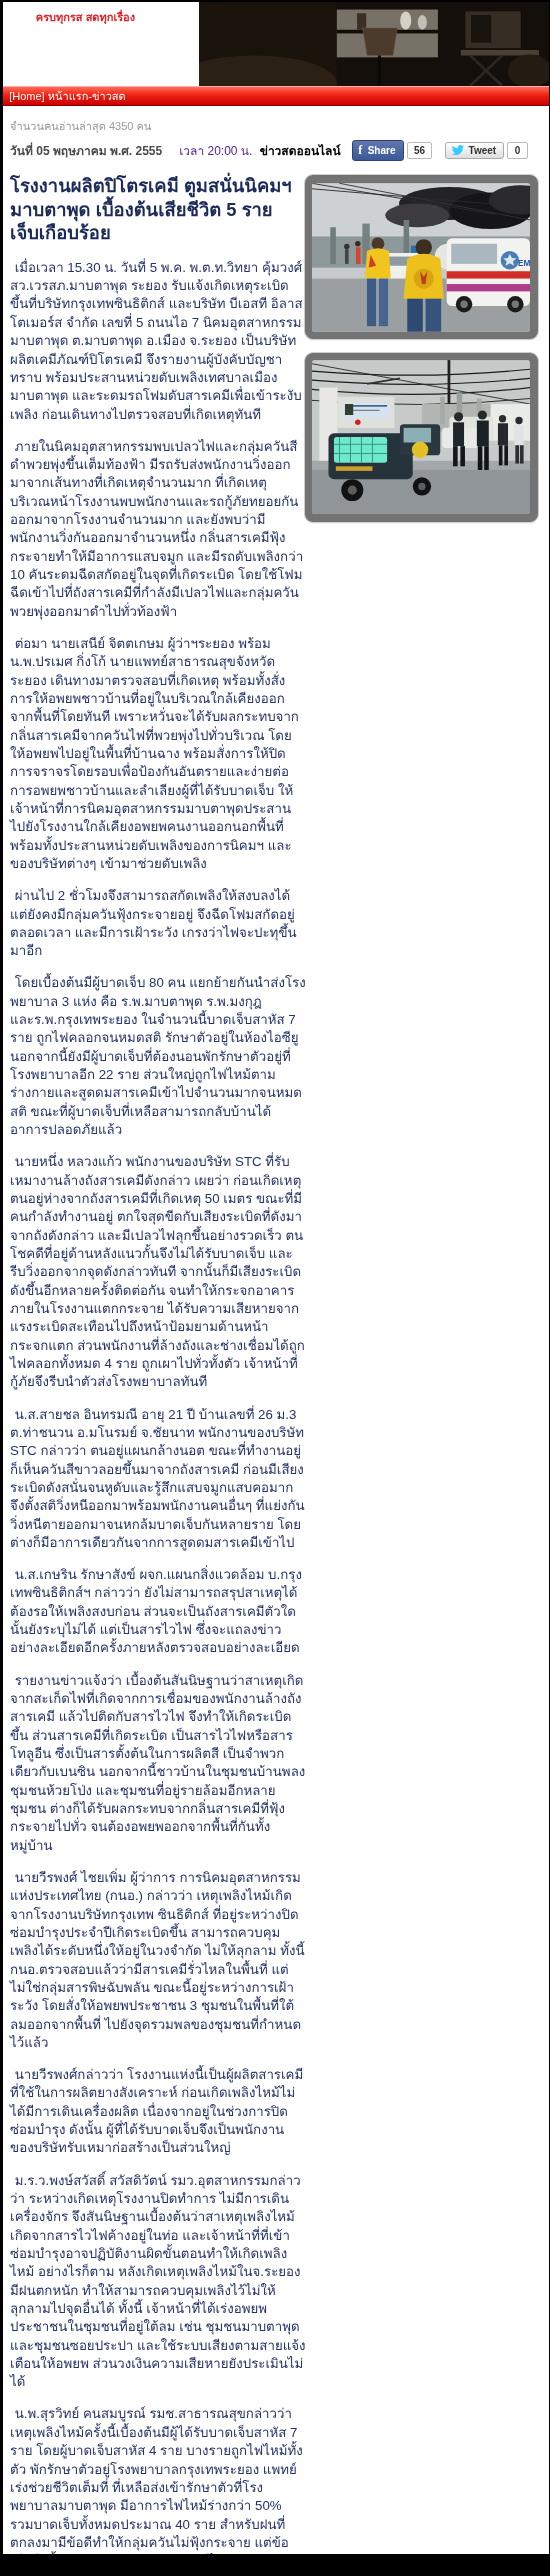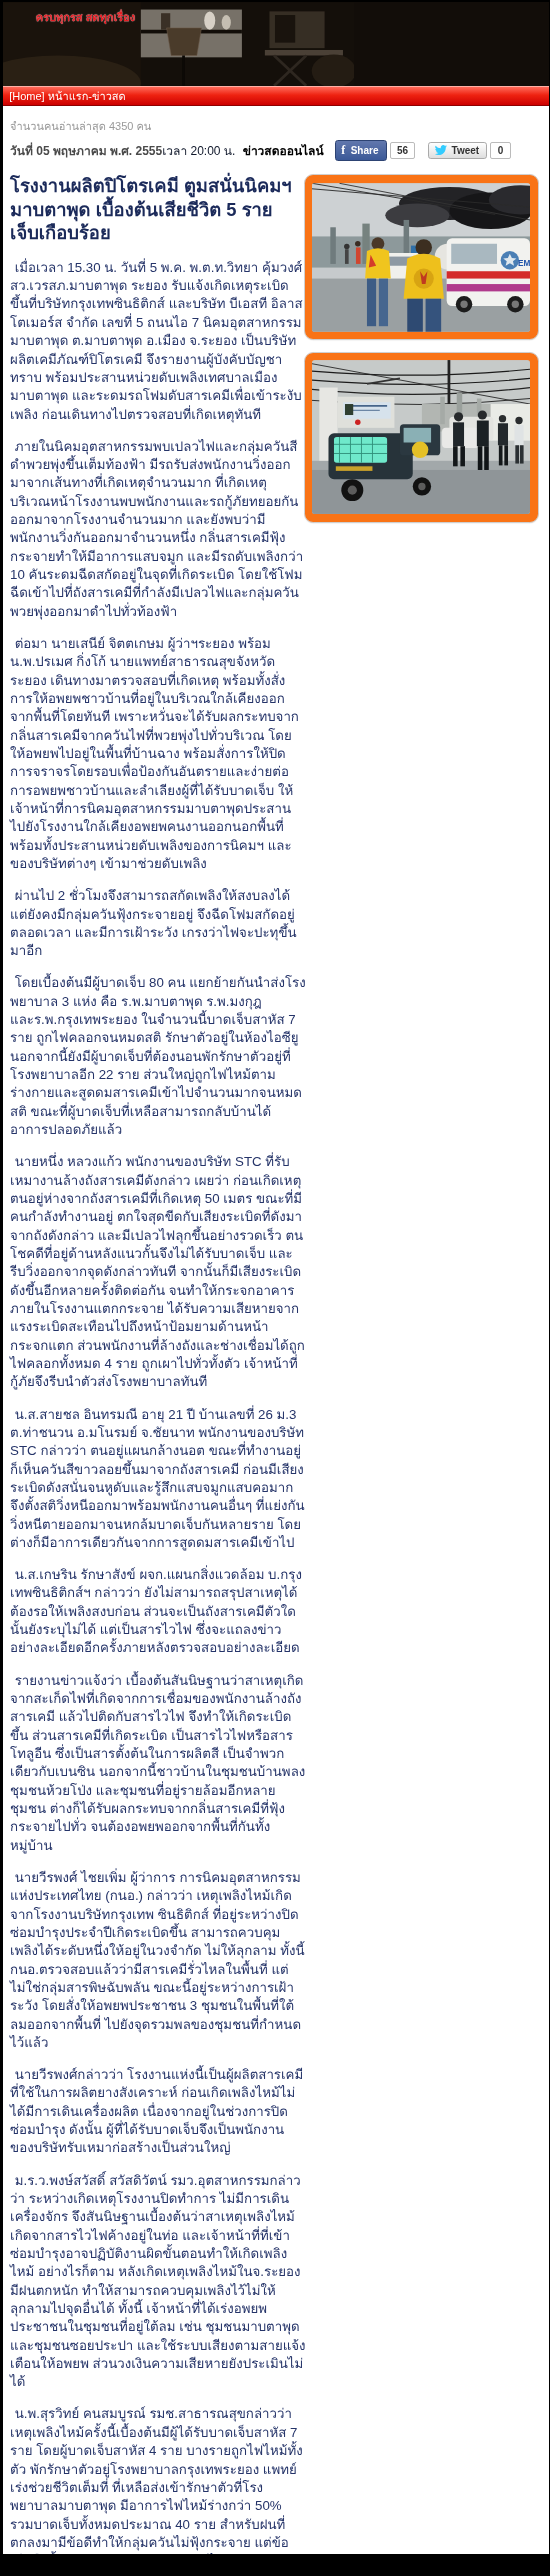--- a/index.html
+++ b/index.html
@@ -1,56 +1,56 @@
 <!DOCTYPE html>
 <html style="font-size:14.7px"><head>
 <meta charset="utf-8">
 <style>
   html,body{margin:0;padding:0;}
   body{background:#000;font-family:"Liberation Sans","DejaVu Sans",sans-serif;}
   .frame{position:relative;width:551px;height:2576px;background:#000;overflow:hidden;}
   .page{position:absolute;left:2.8px;top:1.8px;width:546px;height:2552px;background:#ffffff;overflow:hidden;}
 
   
-  .header{height:84px;display:flex;background:#fff;flex-direction:column;}
+  .header{height:84px;display:flex;background:#fff;}
   .logo-area{width:196px;background:#fff;position:relative;cursor:pointer;}
   .logo-tagline{position:absolute;top:6.4px;left:33px;color:#e31e24;font-weight:bold;font-size:11px;
      text-shadow:0 0 0.9px #fff;}
   .logo-main{position:absolute;top:14.7px;left:7.3px;color:#e31e24;font-weight:bold;font-size:42px;
      letter-spacing:0.9px;text-shadow:0.9px 0.9px 0 #8c0d10, -0.9px -0.9px 0 #ffd7d7;}
   .banner{flex:1;overflow:hidden;background:#120d09;}
   .banner svg{display:block;}
 
   
   .navbar{height:18.4px;background:linear-gradient(#ff6a5a,#ee2211 45%,#cc0000);
      border-top:0.9px solid #ffb0a6;border-bottom:0.9px solid #8e0000;
      color:#fff;font-size:11px;line-height:18.4px;padding-left:6.4px;cursor:pointer;}
 
   
   .content{padding:9.2px 7.3px 0 7.3px;}
   .read-count{color:#9a9a9a;font-size:11px;margin-top:1.8px;}
   .date-row{margin-top:4.6px;display:flex;align-items:center;font-size:12px;flex-wrap:nowrap;}
   .date-bold{font-weight:bold;color:#4a4a4a;}
-  .date-gray{color:#0f172a;margin-left:0;}
+  .date-gray{color:#4c1d95;margin-left:17px;}
   .source-bold{font-weight:bold;color:#000000;margin-left:7.3px;}
   .fb-btn{margin-left:11px;background:linear-gradient(#6177ad,#3b5998);color:#fff;border:0.9px solid #2d4373;
      border-radius:2.8px;font-size:10px;font-weight:bold;padding:1.8px 7.3px 2.8px 5.5px;display:inline-flex;align-items:center;cursor:pointer;}
   .fb-f{font-family:"Liberation Serif",serif;font-weight:bold;font-size:12px;margin-right:5.5px;}
   .count-box{border:0.9px solid #bbb;background:#fff;color:#333;font-size:10px;font-weight:bold;
      padding:1.8px 6.4px 2.8px 6.4px;border-radius:2px;margin-left:2.8px;position:relative;}
   .tweet-btn{margin-left:13px;background:linear-gradient(#ffffff,#dedede);border:0.9px solid #aaa;border-radius:2.8px;
      color:#333;font-size:10px;font-weight:bold;padding:1.8px 7.3px 2.8px 4.6px;display:inline-flex;cursor:pointer;}
   .bird{width:13.8px;height:10px;margin-right:3.7px;}
 
   
   .article{position:relative;margin-top:13px;min-height:2249px;}
   .headline{width:296px;font-size:18.4px;line-height:1.28;font-weight:bold;color:#1b2a5a;margin:0 0 3.7px 0;}
   .article p{width:296px;font-size:13.3px;line-height:1.38;color:#253469;margin:13.8px 0 0 0;text-indent:4.6px;}
   .photos{position:absolute;top:0;right:2.8px;width:235px;}
-  .photo-card{background:#f97316;border:0.9px solid #cfcfcf;border-radius:9.2px;padding:7.3px;margin-bottom:12px;
+  .photo-card{background:#737373;border:0.9px solid #cfcfcf;border-radius:9.2px;padding:7.3px;margin-bottom:12px;
      box-shadow:0 0.9px 0.9px rgba(0,0,0,0.05);cursor:pointer;}
   .photo-card svg{display:block;border-radius:2.8px;}
 
   
   .bottombar{position:absolute;left:0;bottom:0;width:551px;height:22px;background:#000;color:#fff;
      font-size:13.8px;line-height:22px;text-align:right;padding-right:5.5px;box-sizing:border-box;
      font-family:"DejaVu Sans Mono",monospace;letter-spacing:0;}
 </style>
 </head>
 <body>

